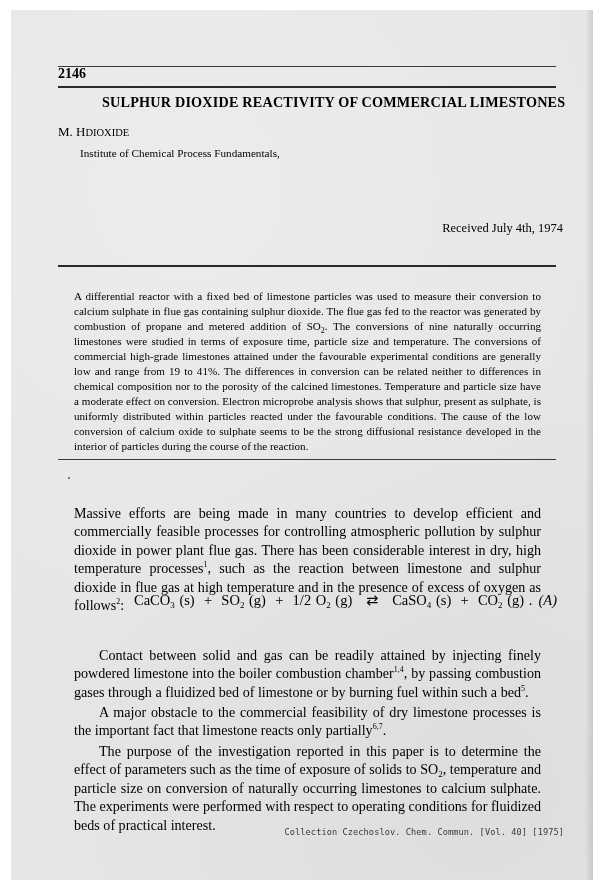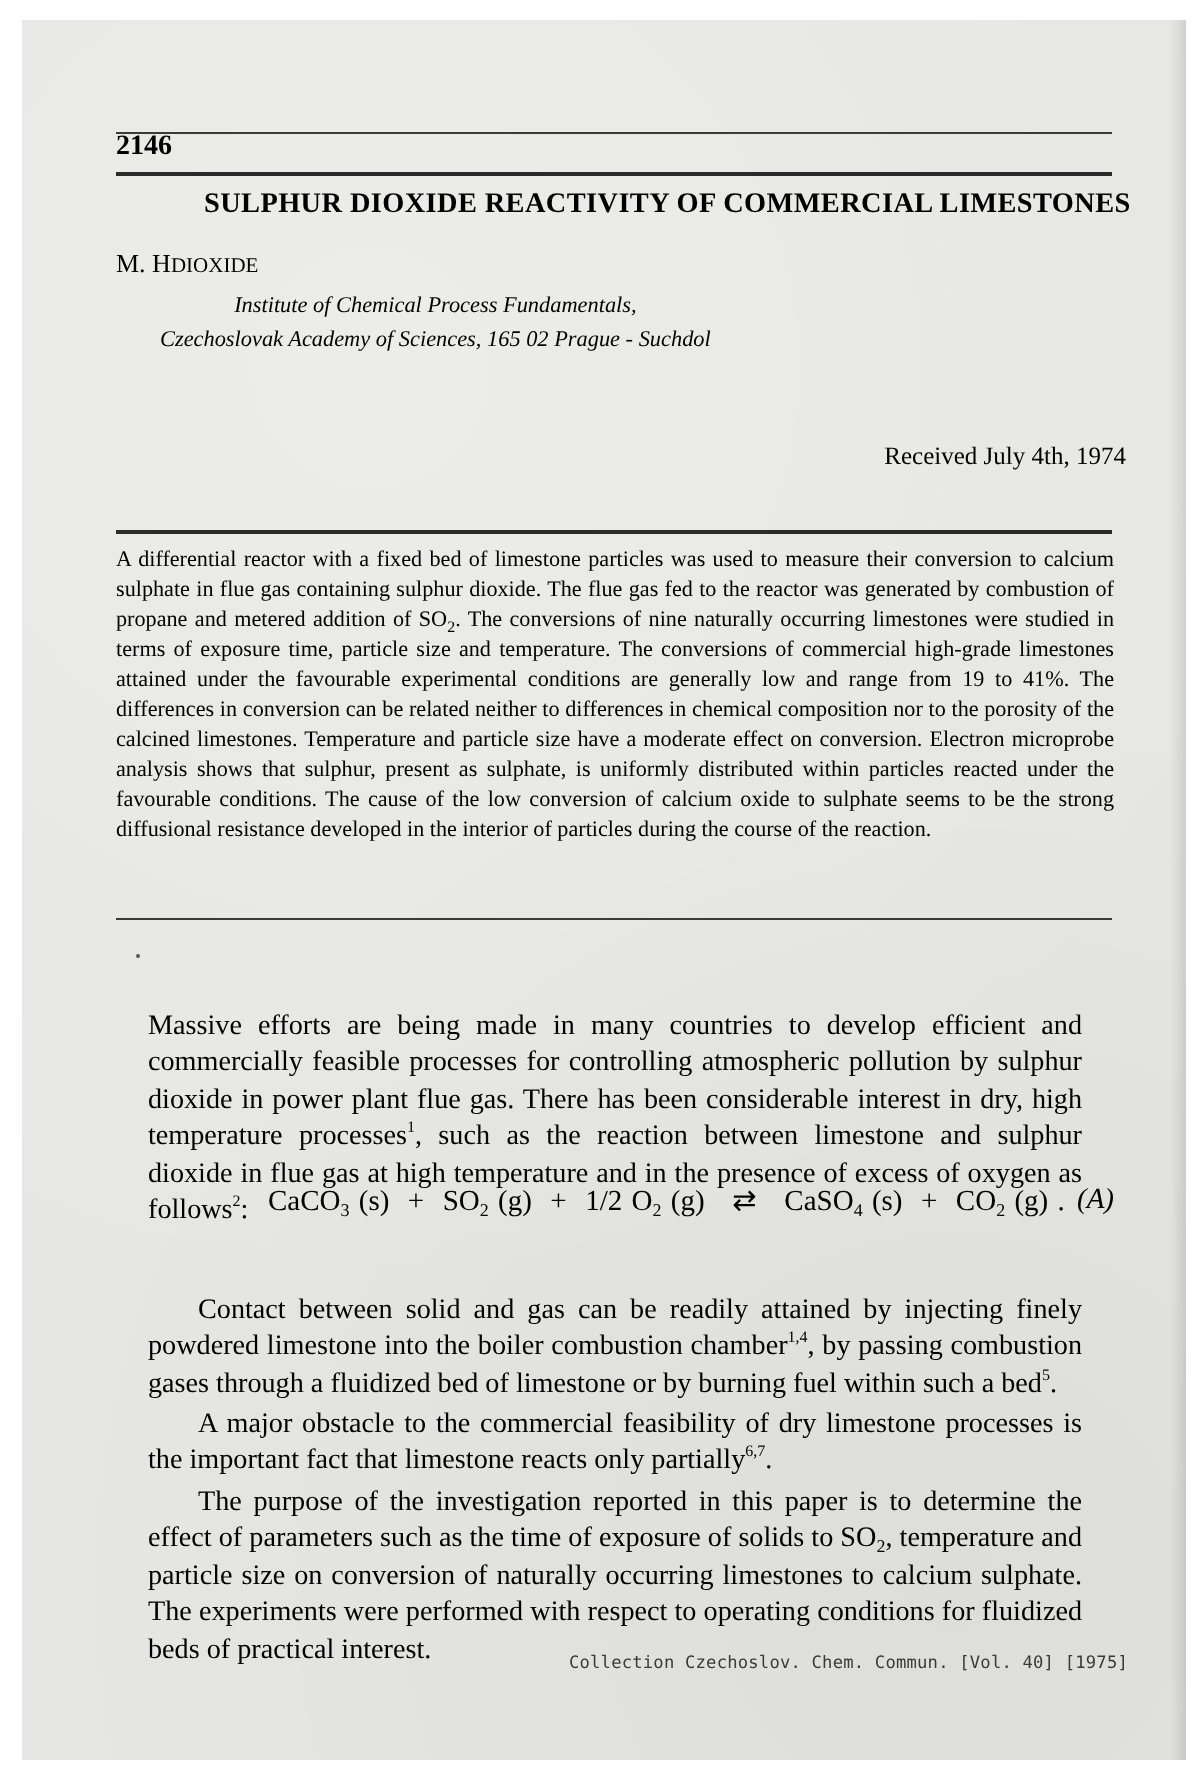--- a/index.html
+++ b/index.html
@@ -16,27 +16,27 @@
     position: absolute; right: 0; top: 0; width: 8px; height: 100%;
     background: linear-gradient(to right, rgba(0,0,0,0), rgba(0,0,0,0.10));
   }
   .abs { position: absolute; }
   .rule { position: absolute; left: 58px; width: 498px; height: 1px; background: #3a3a3a; }
   .rule.thick { height: 2px; background: #2a2a2a; }
   #page-number { left: 58px; top: 66px; font-weight: bold; font-size: 14px; }
   #title { left: 58px; top: 94px; font-weight: bold; font-size: 14.2px; letter-spacing: 0.2px; white-space: nowrap; margin-left: 44px; }
   #author { left: 58px; top: 124px; font-size: 13px; }
   #author .sc { font-size: 10.5px; }
-  #affil { left: 80px; top: 145px; font-style: italic; font-size: 11.2px; line-height: 17px; text-align: center; }
+  #affil { left: 80px; top: 145px; font-size: 11.2px; line-height: 17px; }
   #received { right: 37px; top: 221px; font-size: 12.5px; text-align: right; }
   .abstract {
     position: absolute; left: 58px; top: 273px; width: 499px;
     font-size: 11.1px; line-height: 14.95px; text-align: justify;
   }
-  .abstract p { margin: 0; text-align-last: auto; }
+  .abstract p { margin: 16px; text-align-last: auto; }
   .body-text {
     position: absolute; left: 58px; width: 499px;
     font-size: 14.1px; line-height: 18.4px; text-align: justify;
   }
   .body-text p { margin: 16px; }
   .indent { text-indent: 25px; }
   sup { font-size: 8px; vertical-align: 6px; line-height: 0; }
   sub { font-size: 9px; vertical-align: -3px; line-height: 0; }
   .abstract sub { font-size: 8px; }
   #equation {
@@ -63,21 +63,20 @@
 <div class="rule thick" style="top:86px;"></div>
 
 <div class="abs" id="page-number">2146</div>
 
 <div class="abs" id="title">SULPHUR DIOXIDE REACTIVITY OF COMMERCIAL LIMESTONES</div>
 
 <div class="abs" id="author"><span>M. H</span><span class="sc">DIOXIDE</span></div>
 
 <div class="abs" id="affil">
   <div>Institute of Chemical Process Fundamentals,</div>
-  <div>Czechoslovak Academy of Sciences, 165 02 Prague - Suchdol</div>
 </div>
 
 <div class="abs" id="received">Received July 4th, 1974</div>
 
 <div class="rule thick" style="top:265px;"></div>
 
 <div class="abstract">
   <p><span>A differential reactor with a fixed bed of limestone particles was used to measure their conversion to calcium sulphate in flue gas containing sulphur dioxide. The flue gas fed to the reactor was generated by combustion of propane and metered addition of SO</span><sub>2</sub><span>. The conversions of nine naturally occurring limestones were studied in terms of exposure time, particle size and temperature. The conversions of commercial high-grade limestones attained under the favourable experimental conditions are generally low and range from 19 to 41%. The differences in conversion can be related neither to differences in chemical composition nor to the porosity of the calcined limestones. Temperature and particle size have a moderate effect on conversion. Electron microprobe analysis shows that sulphur, present as sulphate, is uniformly distributed within particles reacted under the favourable conditions. The cause of the low conversion of calcium oxide to sulphate seems to be the strong diffusional resistance developed in the interior of particles during the course of the reaction.</span></p>
 </div>
 

